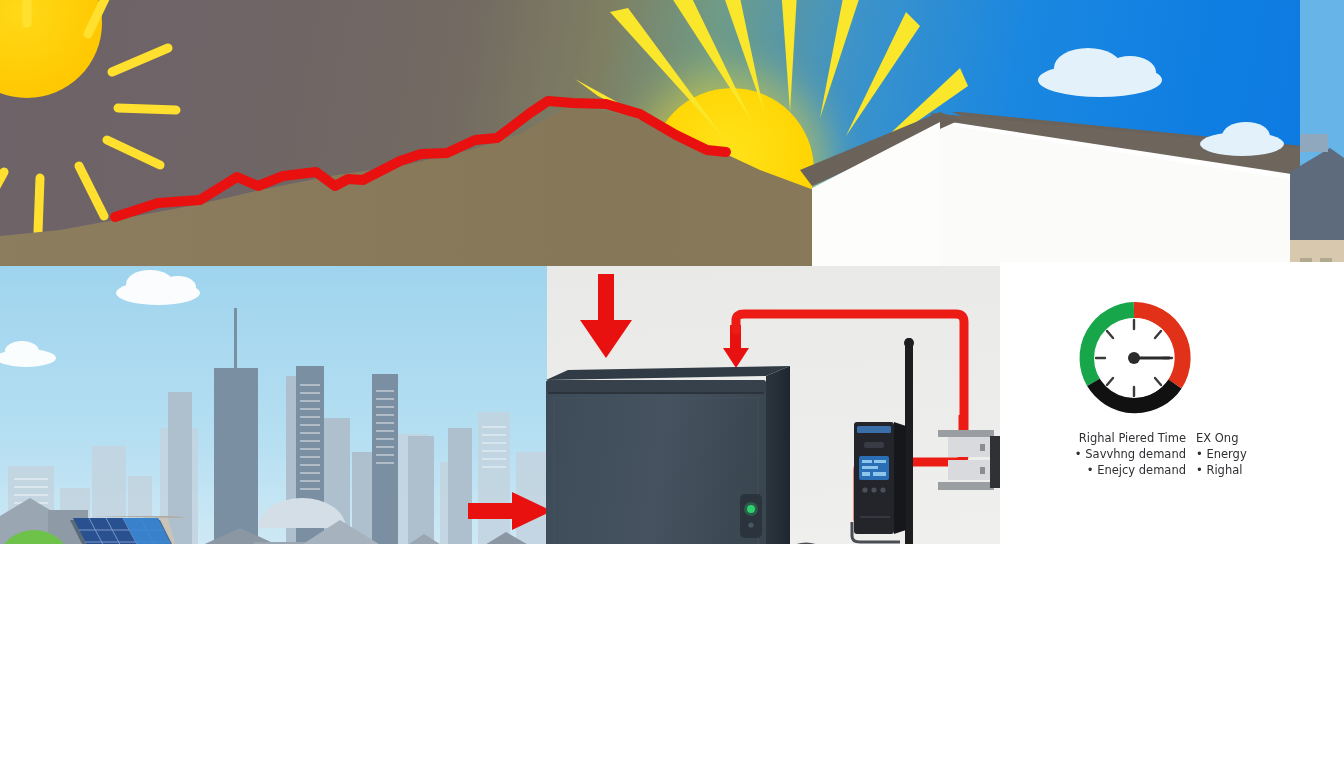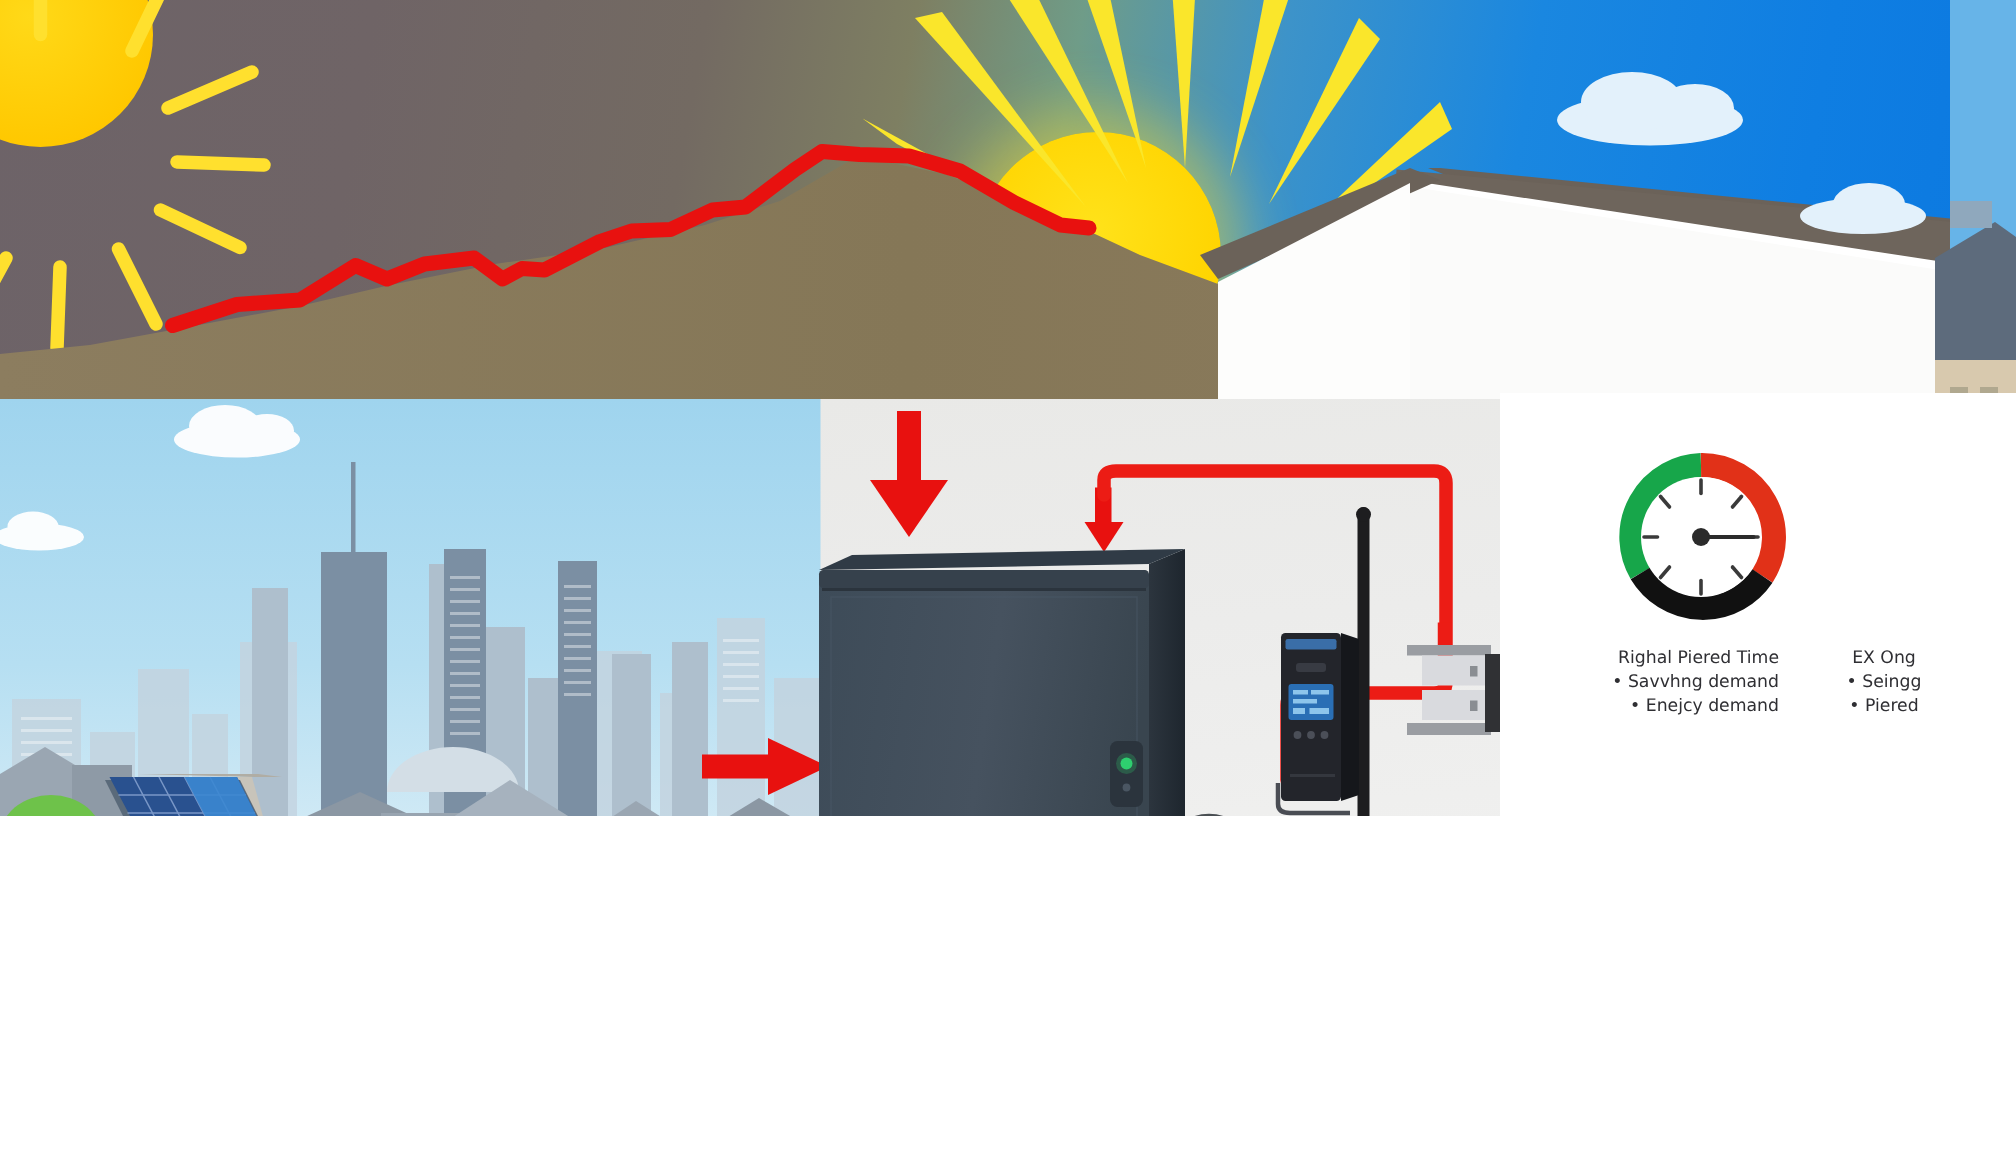--- a/index.html
+++ b/index.html
@@ -112,21 +112,21 @@
     left: 18px; top: 168px;
     width: 340px;
     color: #2f2f33;
     font-size: 11.5px;
     line-height: 16px;
     font-family: "DejaVu Sans", sans-serif;
   }
   .ptrow { display: flex; gap: 10px; }
   .ptcol { white-space: nowrap; }
   .ptcol.left { width: 168px; text-align: right; }
-  .ptcol.right { width: 120px; text-align: center; }
+  .ptcol.right { width: 120px; text-align: left; }
 </style>
 </head>
 <body>
 
 <div id="scene">
 
   <div class="topband">
 
     <div class="sun-core sun-left"></div>
     <svg class="trendline" viewBox="0 0 1344 268" style="pointer-events:none">
@@ -510,22 +510,22 @@
       <circle cx="58" cy="58" r="6" fill="#2b2b2b"></circle>
     </svg>
 
     <div class="panel-text">
       <div class="ptrow">
         <div class="ptcol left">Righal Piered Time</div>
         <div class="ptcol right">EX Ong</div>
       </div>
       <div class="ptrow">
         <div class="ptcol left">• Savvhng demand</div>
-        <div class="ptcol right">• Seingg</div>
+        <div class="ptcol right">• Energy</div>
       </div>
       <div class="ptrow">
         <div class="ptcol left">• Enejcy demand</div>
-        <div class="ptcol right">• Piered</div>
+        <div class="ptcol right">• Righal</div>
       </div>
     </div>
   </div>
 
 </div>
 
 </body></html>

